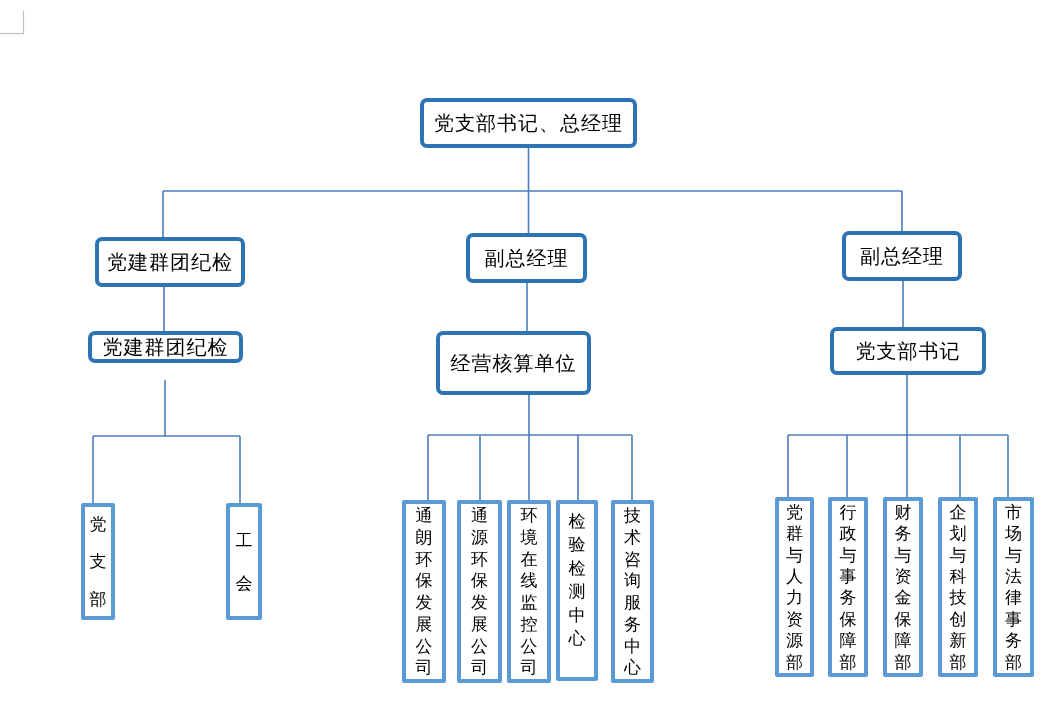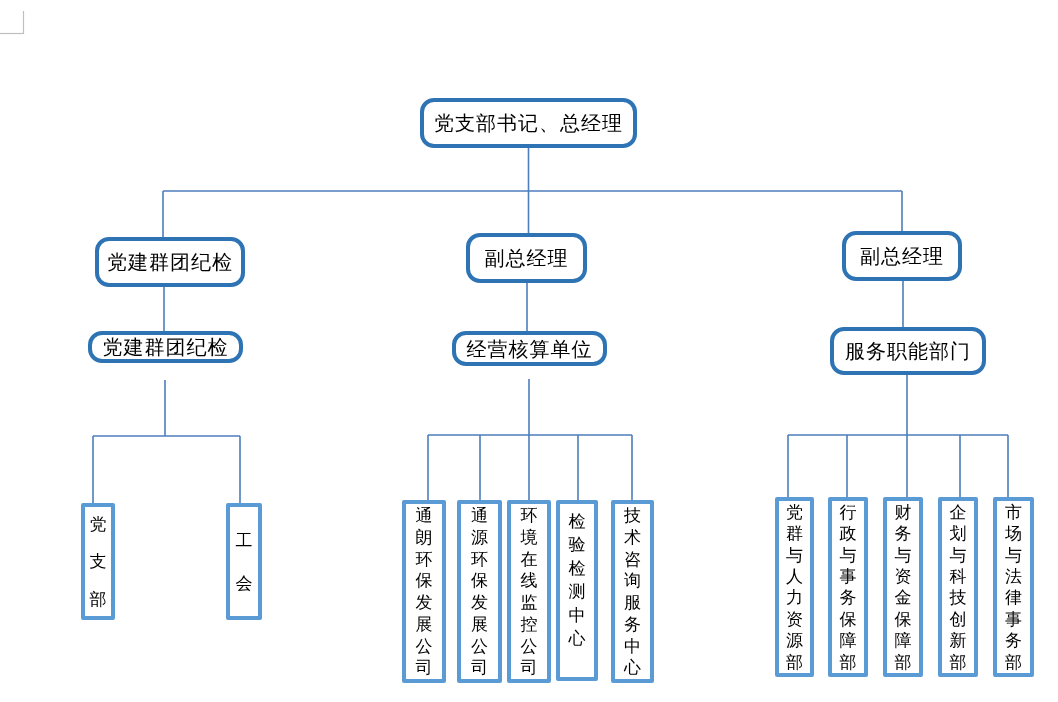--- a/index.html
+++ b/index.html
@@ -20,21 +20,21 @@
   }
   svg.wires{position:absolute;left:0;top:0;width:1058px;height:702px;}
   .node{
     position:absolute;
     box-sizing:border-box;
     background:#fff;
     display:flex;
     align-items:center;
     justify-content:center;
   }
-  .dark{border:4px solid var(--dark);border-radius:14px;}
+  .dark{border:4px solid var(--dark);border-radius:7px;}
   .light{border:4px solid var(--light);border-radius:2px;}
   .hlabel{
     font-size:20px;
     line-height:1.1;
     white-space:nowrap;
     letter-spacing:1px;
   }
   .vnode{align-items:stretch;justify-content:center;}
   .vtext{
     display:flex;
@@ -105,25 +105,25 @@
   <div class="node dark" style="left:466px;top:233px;width:121px;height:50px">
     <span class="hlabel">副总经理</span>
   </div>
   <div class="node dark" style="left:842px;top:231px;width:120px;height:50px">
     <span class="hlabel">副总经理</span>
   </div>
 
   <div class="node dark" style="left:88px;top:331px;width:155px;height:32px">
     <span class="hlabel">党建群团纪检</span>
   </div>
-  <div class="node dark" style="left:452px;top:331px;width:155px;height:35px">
+  <div class="node dark" style="left:436px;top:331px;width:155px;height:64px">
     <span class="hlabel">经营核算单位</span>
   </div>
   <div class="node dark" style="left:830px;top:327px;width:156px;height:48px">
-    <span class="hlabel">服务职能部门</span>
+    <span class="hlabel">党支部书记</span>
   </div>
 
   <div class="node light vnode" style="left:81px;top:503px;width:34px;height:117px">
     <div class="vtext vspread">
         <span>党</span>
         <span>支</span>
         <span>部</span>
       </div>
   </div>
   <div class="node light vnode" style="left:226px;top:503px;width:36px;height:117px">

